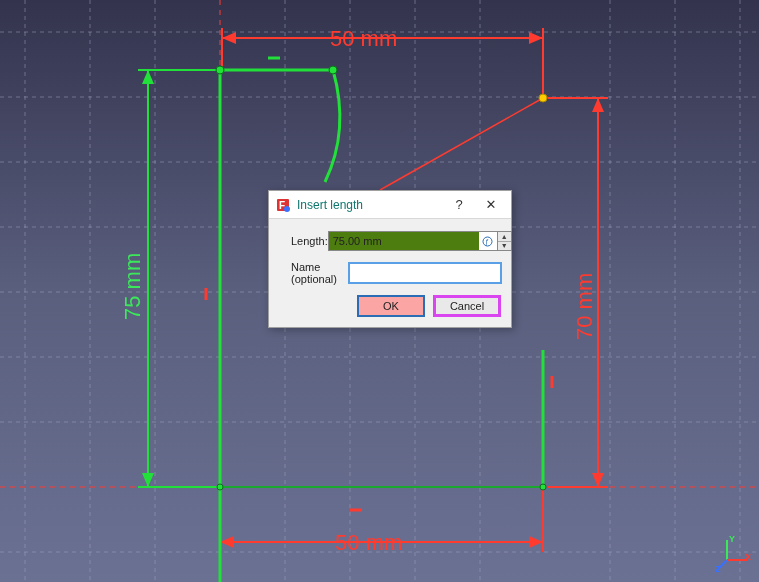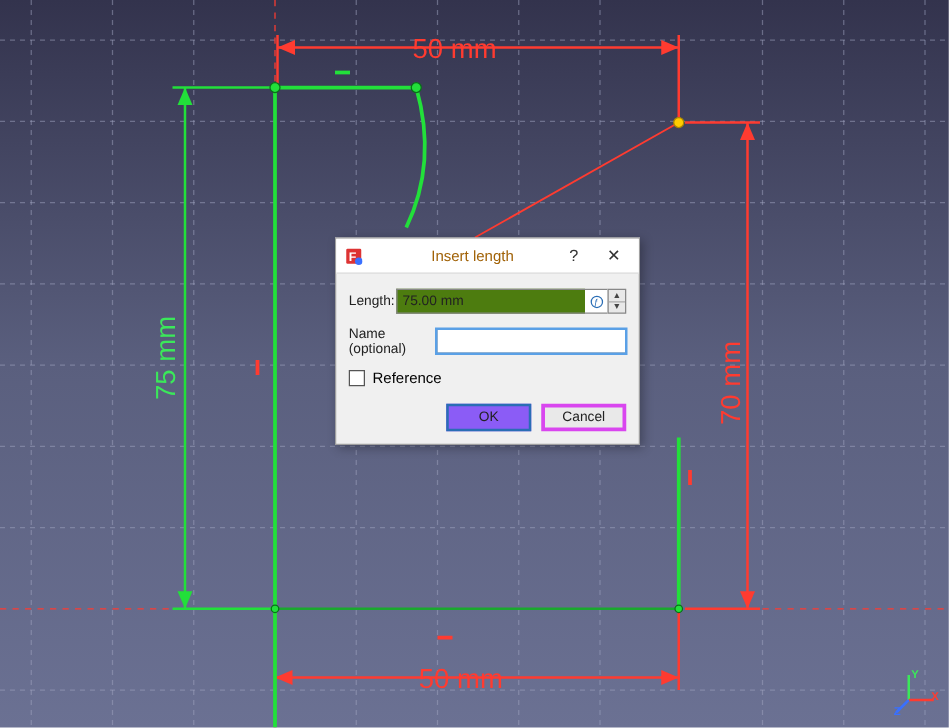--- a/index.html
+++ b/index.html
@@ -45,28 +45,28 @@
     height: 28px;
     background: #ffffff;
     border-bottom: 1px solid #d8d8d8;
     padding: 0 4px 0 6px;
   }
   .dlg-icon {
     width: 16px; height: 16px;
     margin-right: 6px;
     display: inline-flex; align-items:center; justify-content:center;
   }
-  .dlg-title { flex: 1; font-size: 12px; color: #a16207; margin-left: 48px; }
+  .dlg-title { flex: 1; font-size: 12px; color: #0f766e; }
   .dlg-btns { display: flex; }
   .dlg-xbtn {
     width: 32px; height: 22px;
     display: flex; align-items:center; justify-content:center;
     color: #333; font-size: 13px;
   }
-  .dlg-body { padding: 12px 10px 10px 10px; }
+  .dlg-body { padding: 12px 10px 10px 22px; }
   .row { display: flex; align-items:center; margin-bottom: 10px; }
   .row label { width: 82px; font-size: 11px; color: #222; }
   .length-box {
     position: relative;
     flex: 1;
     display: flex;
     align-items: stretch;
     height: 20px;
   }
   .length-input {
@@ -116,21 +116,21 @@
     min-width: 68px;
     height: 22px;
     border: 3px solid #d946ef;
     background: #e9e9e9;
     font-size: 11px;
     color:#222;
     display:flex;align-items:center;justify-content:center;
   }
   .btn.primary {
     border: 2px solid #2a6db5;
-    background: #8b5cf6;
+    background: #fca5a5;
   }
   .nav-cube {
     position: absolute;
     right: 8px;
     bottom: 8px;
     width: 40px; height: 40px;
     font-size: 9px;
   }
   .nav-cube .ax { position:absolute; font-weight:600;}
   .nav-cube .y { color:#3be85a; left:18px; top:0;}
@@ -262,24 +262,20 @@
         <div class="spinner">
           <div class="spin-btn">▲</div>
           <div class="spin-btn">▼</div>
         </div>
       </div>
     </div>
     <div class="row">
       <label>Name (optional)</label>
       <input class="name-input" value="" style="">
     </div>
-    <div class="chk-row">
-      <div class="chk"></div>
-      <span>Reference</span>
-    </div>
     <div class="btn-row">
       <div class="btn primary">
           <span>OK</span>
         </div>
       <div class="btn">
           <span>Cancel</span>
         </div>
     </div>
   </div>
 </div>

